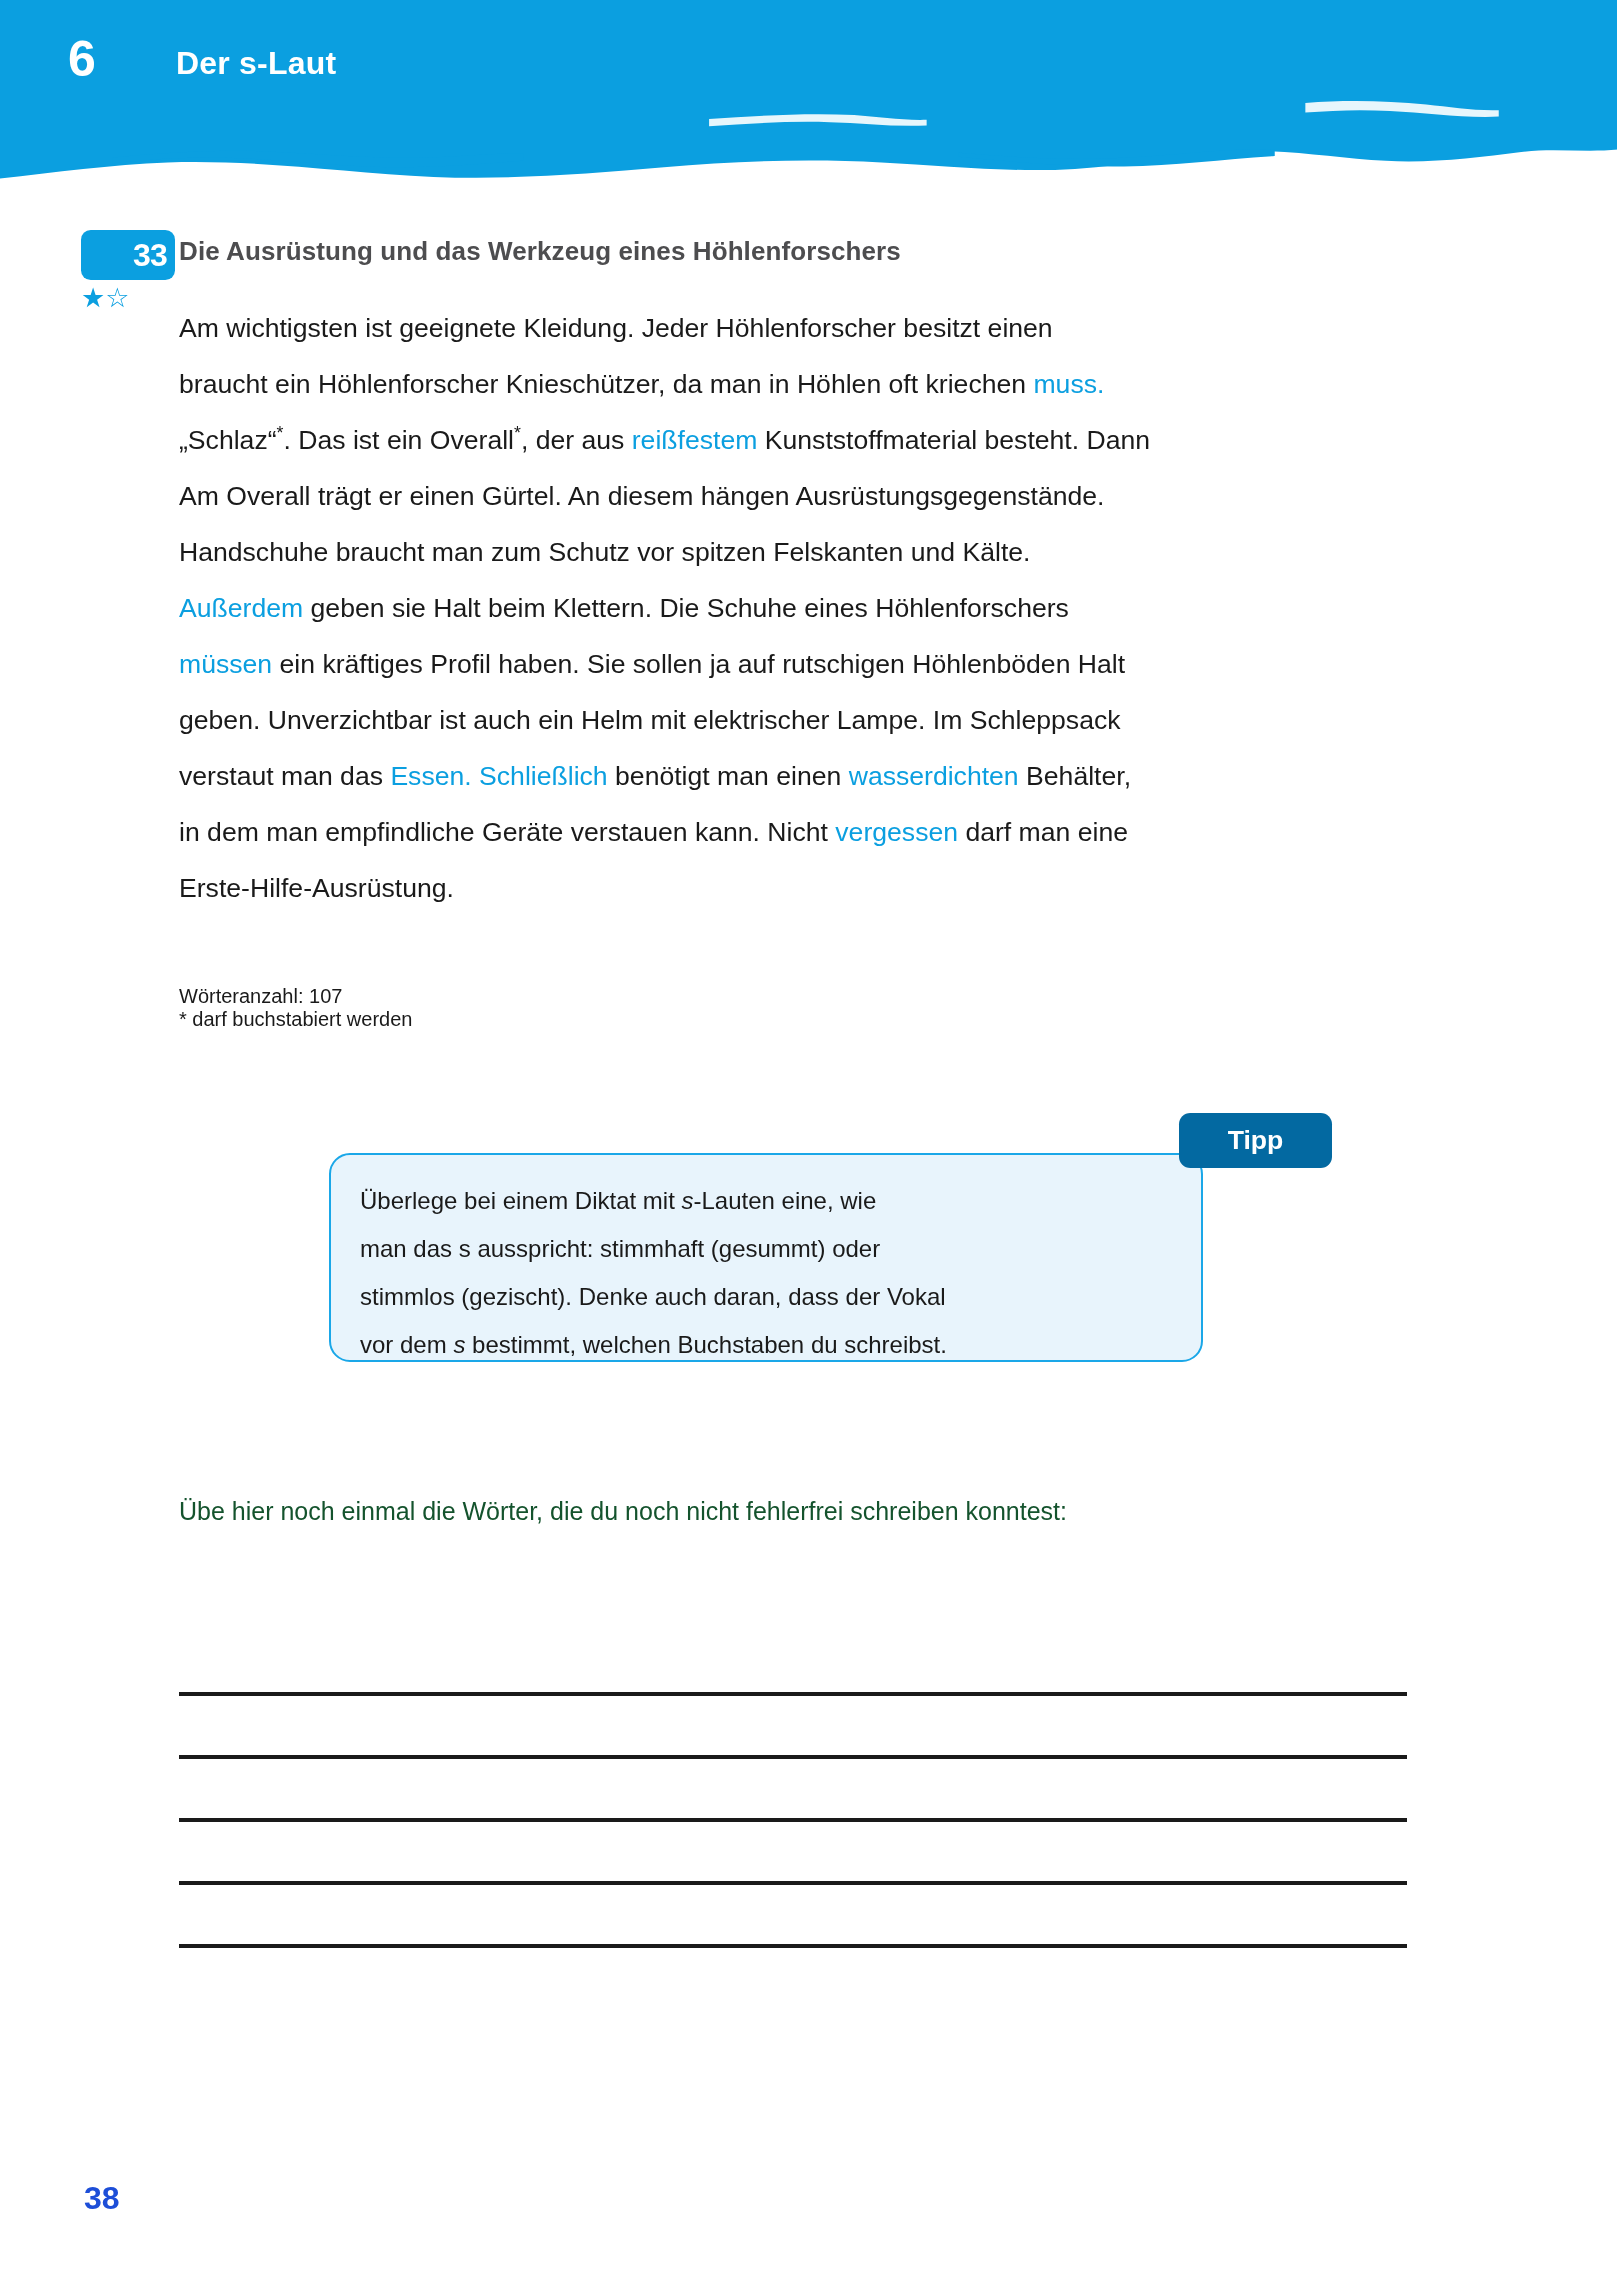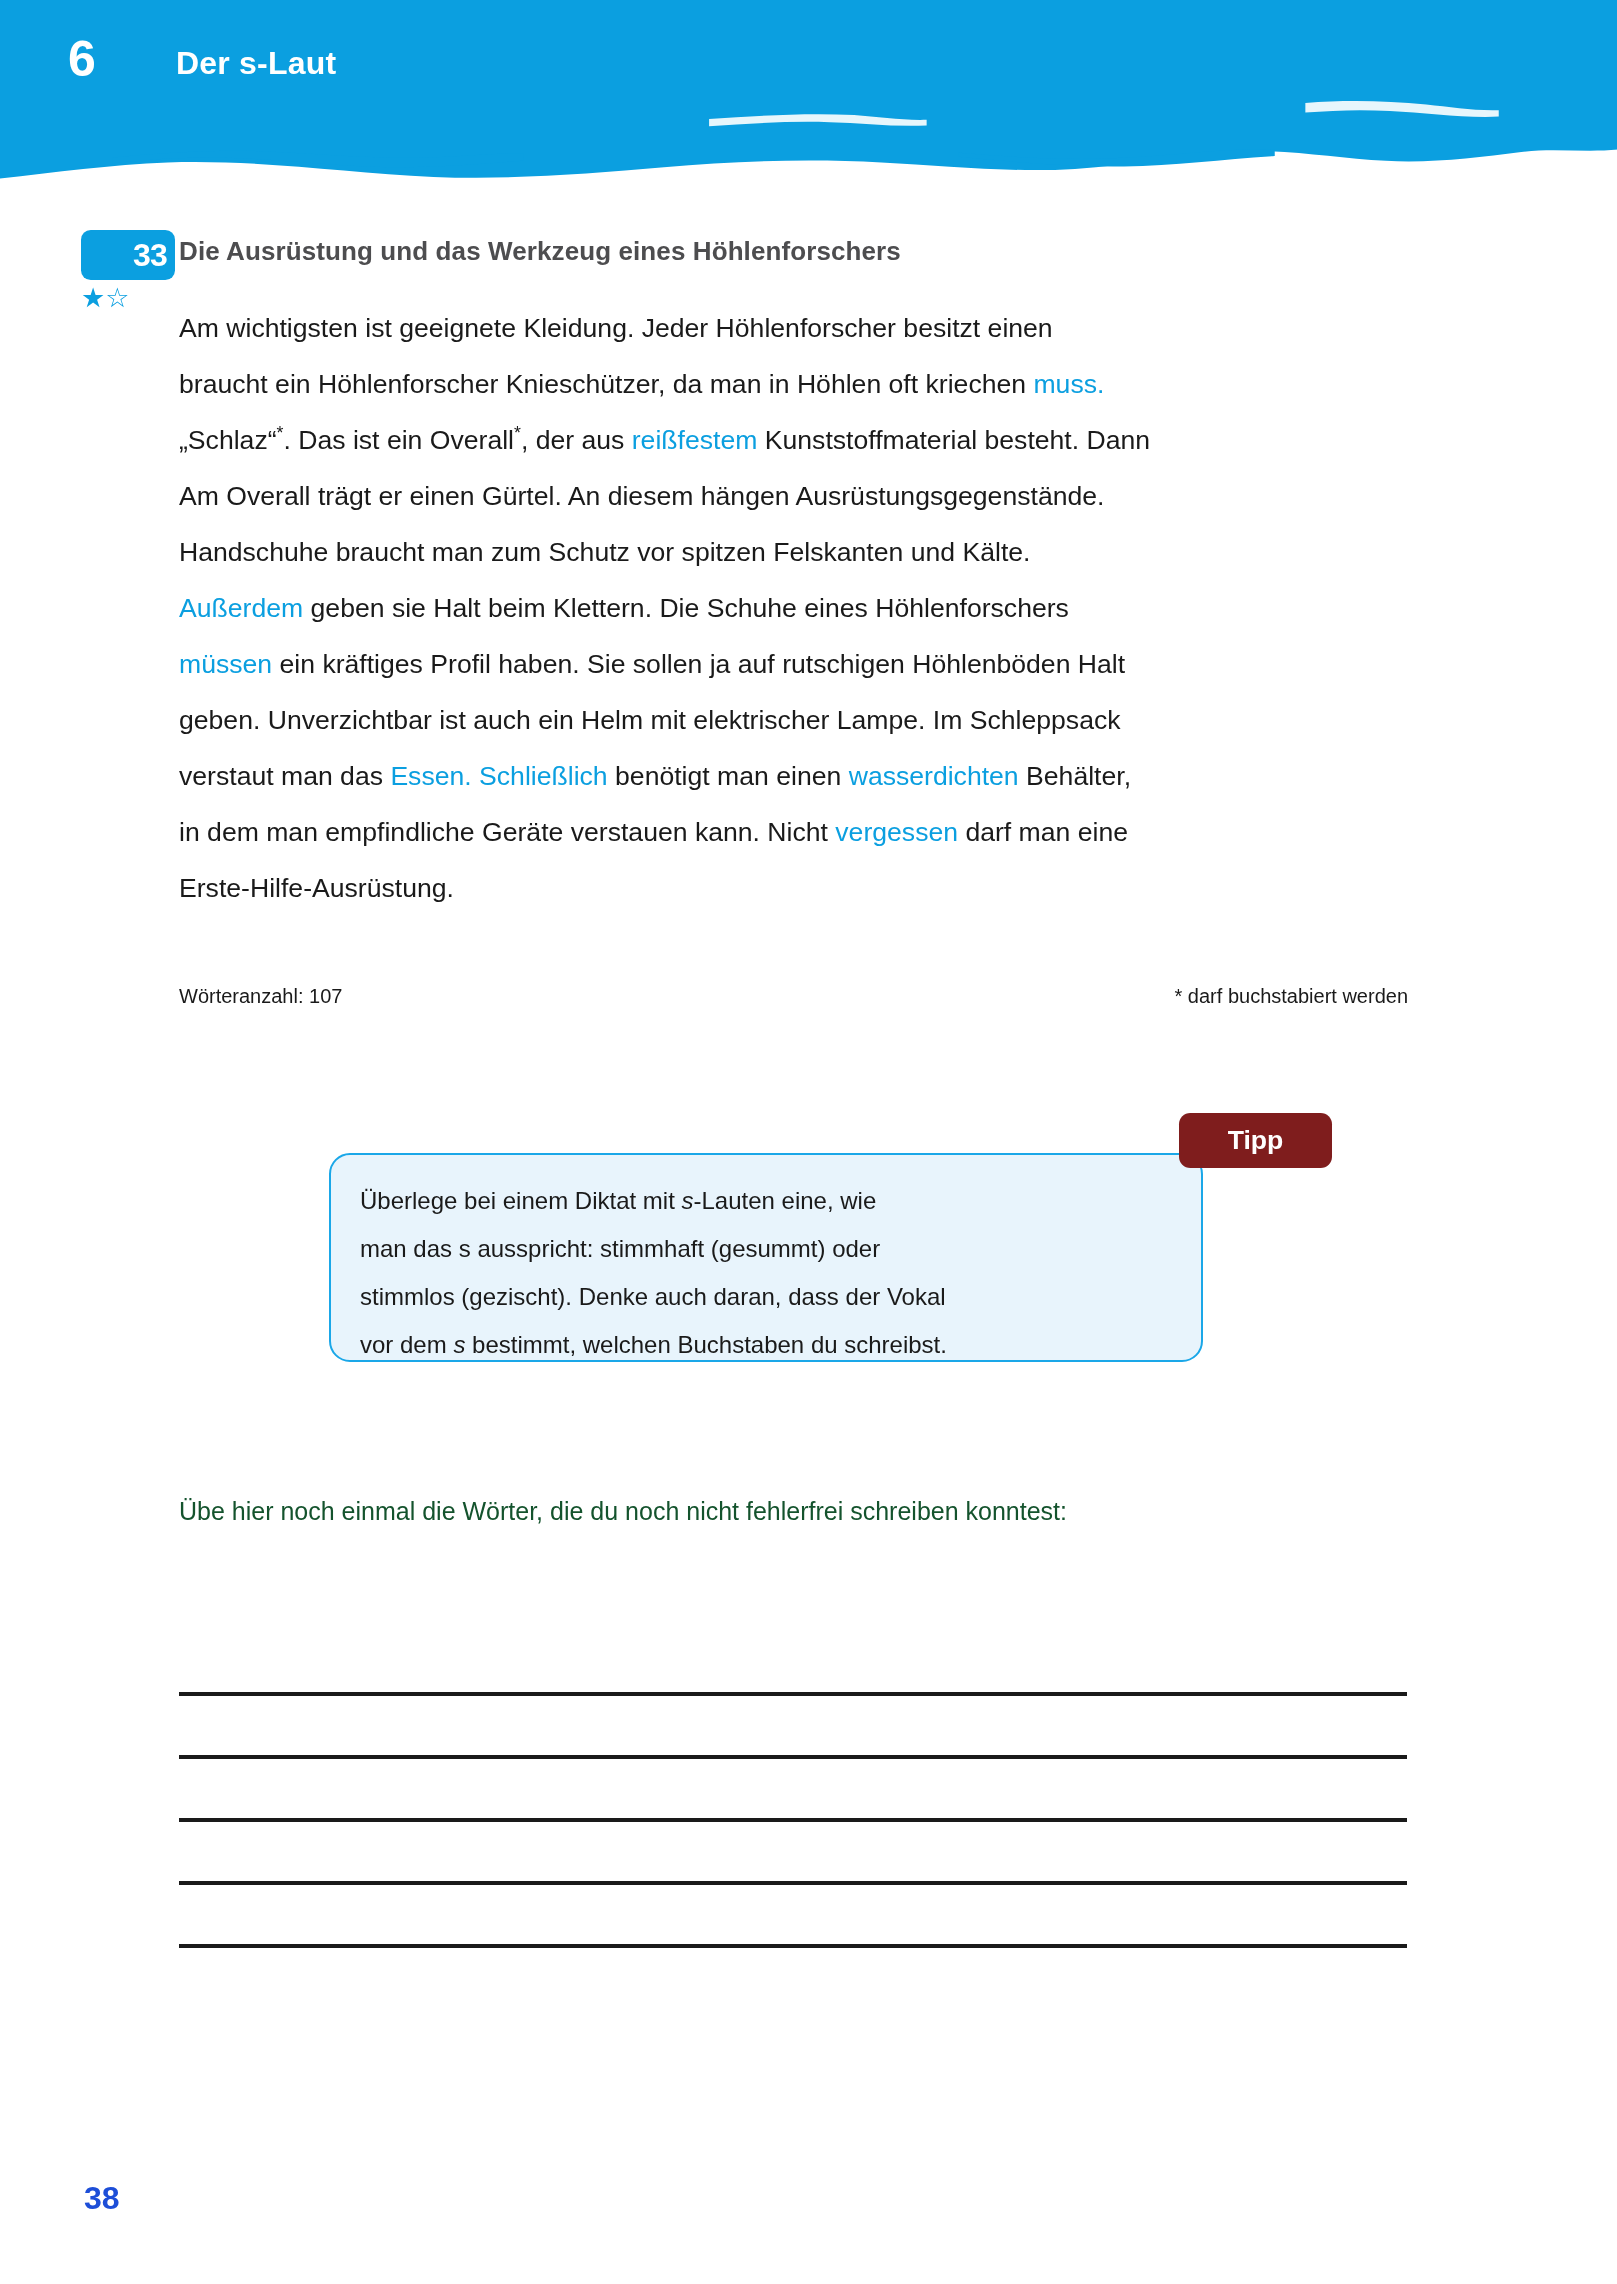--- a/index.html
+++ b/index.html
@@ -117,20 +117,21 @@
 
   
   .meta-row {
     position: absolute;
     left: 179px;
     top: 985px;
     width: 1229px;
     display: flex;
     justify-content: space-between;
     align-items: baseline;
+    flex-direction: column;
   }
   .meta-text {
     font-size: 20px;
     color: #1a1a1a;
   }
 
   
   .tipp-wrap {
     position: absolute;
     left: 329px;
@@ -148,21 +149,21 @@
     background: #e8f4fc;
     border: 2.4px solid #1aa7e8;
     border-radius: 21px;
   }
   .tipp-tab {
     position: absolute;
     left: 850px;
     top: 0px;
     width: 153px;
     height: 55px;
-    background: #7f1d1d;
+    background: #0369a1;
     border-radius: 11.3px;
     color: #ffffff;
     font-size: 26.6px;
     font-weight: bold;
     display: flex;
     align-items: center;
     justify-content: center;
     z-index: 3;
   }
   .tipp-mask {

